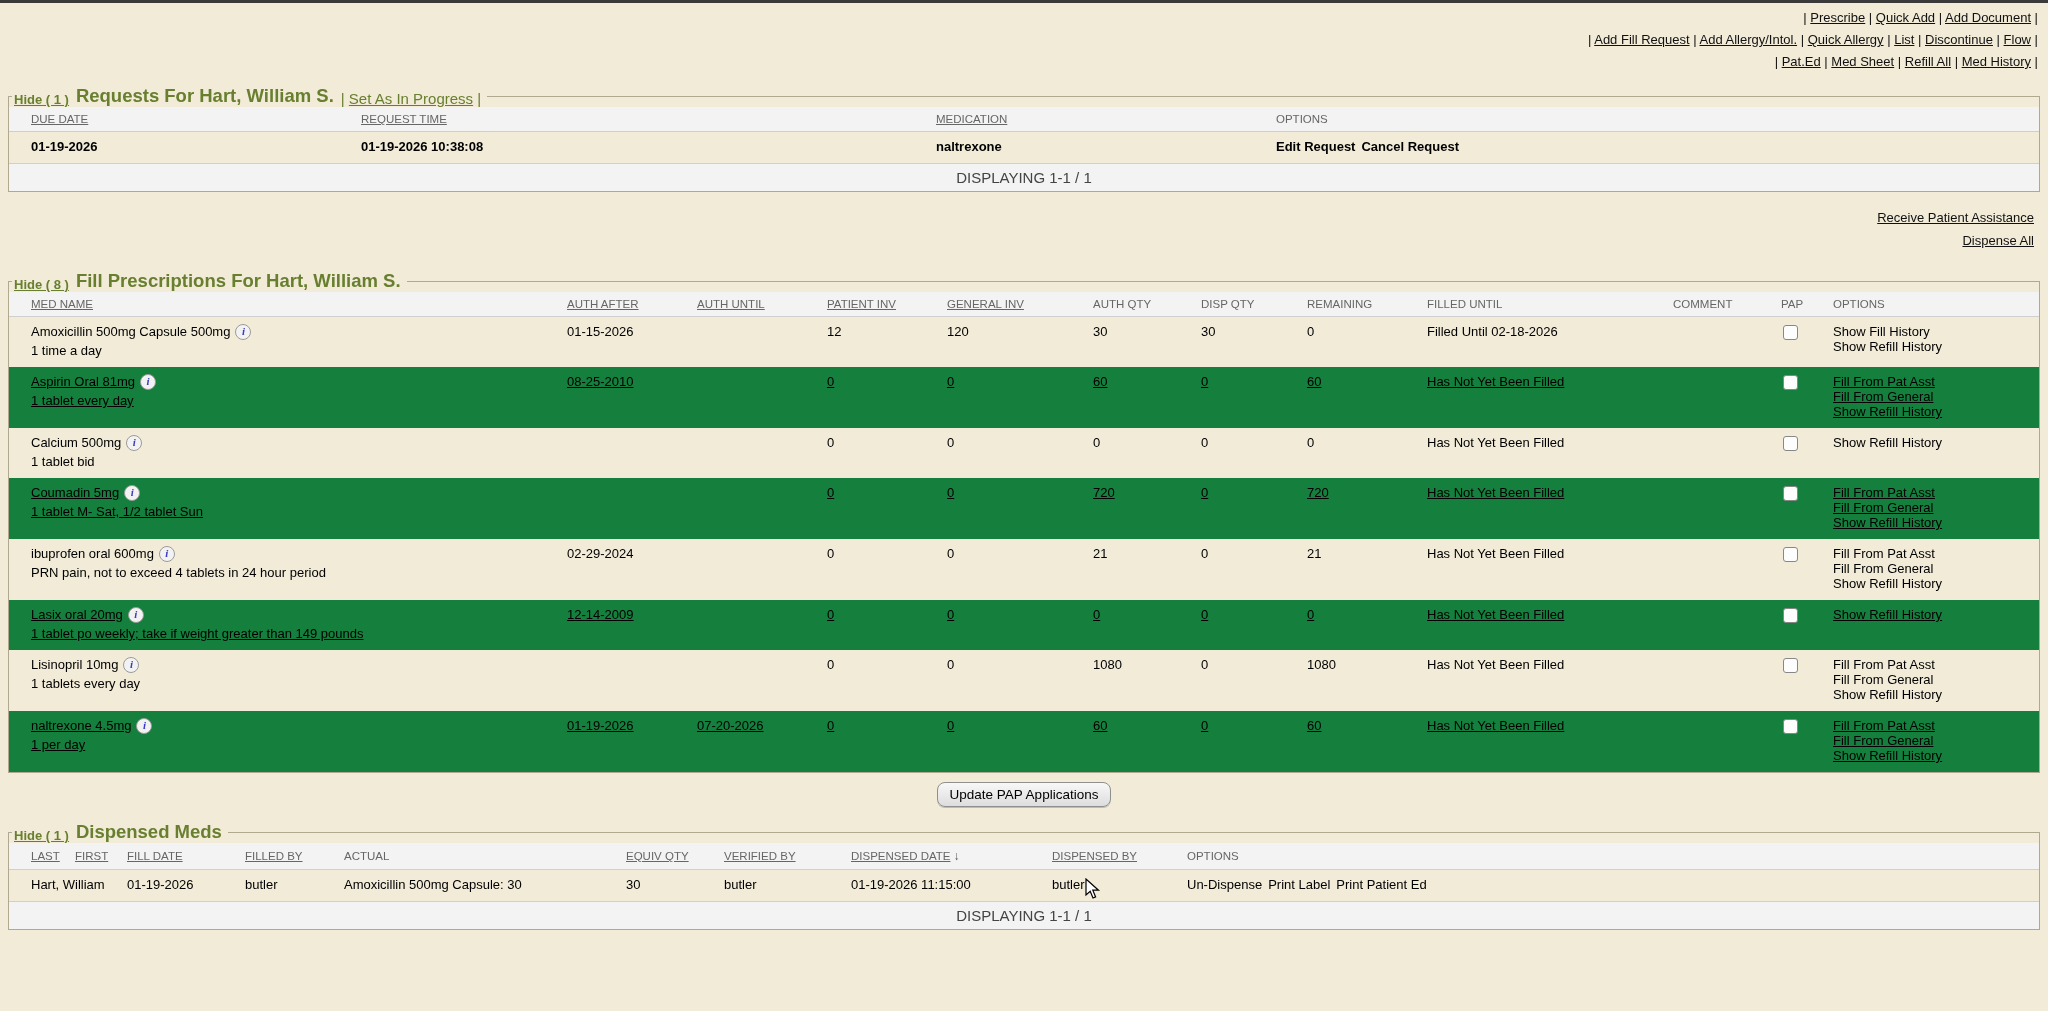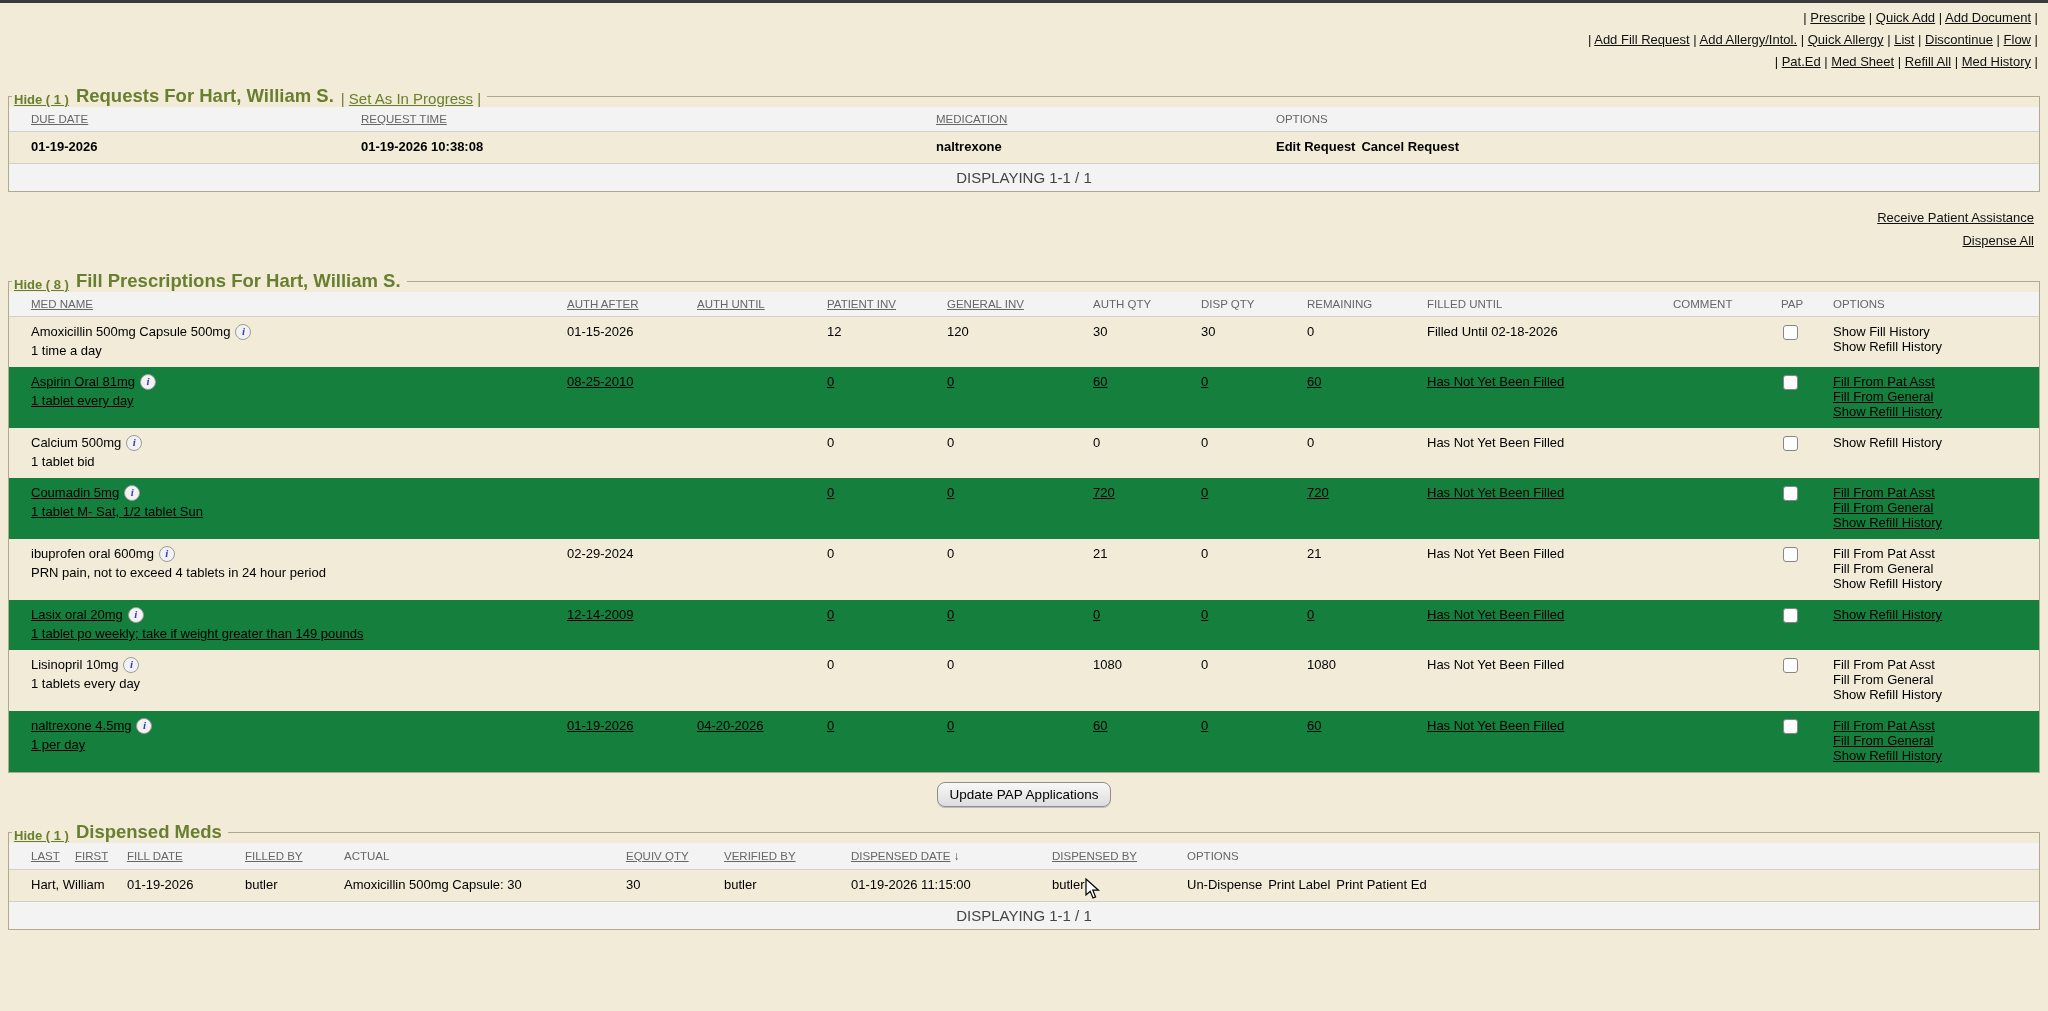--- a/index.html
+++ b/index.html
@@ -322,21 +322,21 @@
           <div class="opt-link">Show Refill History</div>
         </td>
       </tr>
 
       <tr class="alt">
         <td class="pad-first">
           <div><span>naltrexone 4.5mg</span><span class="info-icon">i</span></div>
           <div class="sig">1 per day</div>
         </td>
         <td>01-19-2026</td>
-        <td>04-20-2026</td>
+        <td>07-20-2026</td>
         <td>0</td>
         <td>0</td>
         <td>60</td>
         <td>0</td>
         <td>60</td>
         <td>Has Not Yet Been Filled</td>
         <td></td>
         <td><input type="checkbox" class="pap-box" style=""></td>
         <td>
           <div class="opt-link">Fill From Pat Asst</div>

